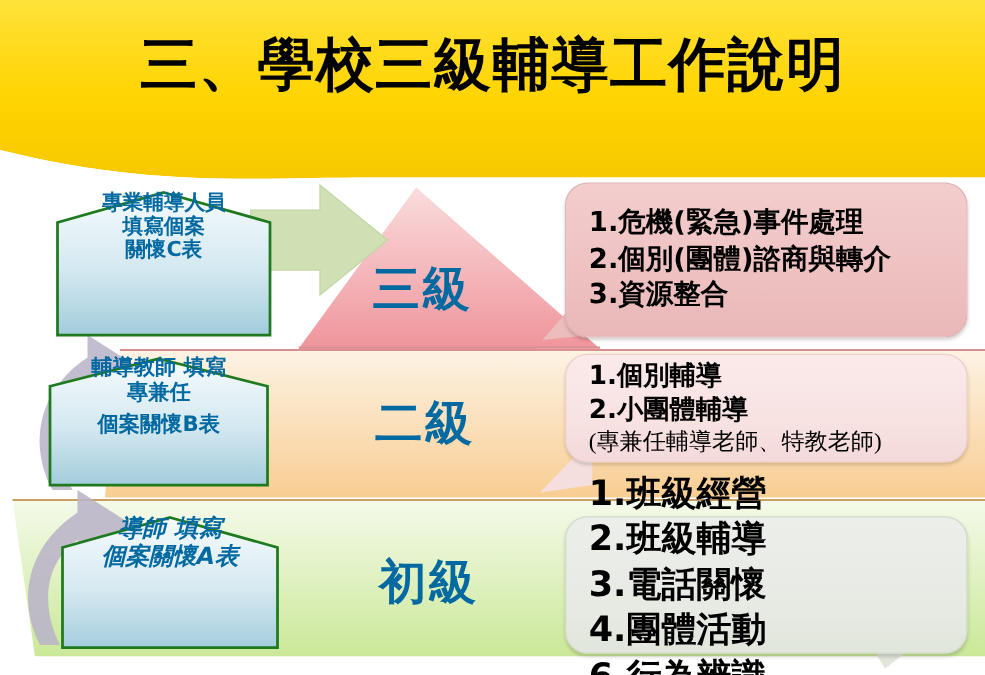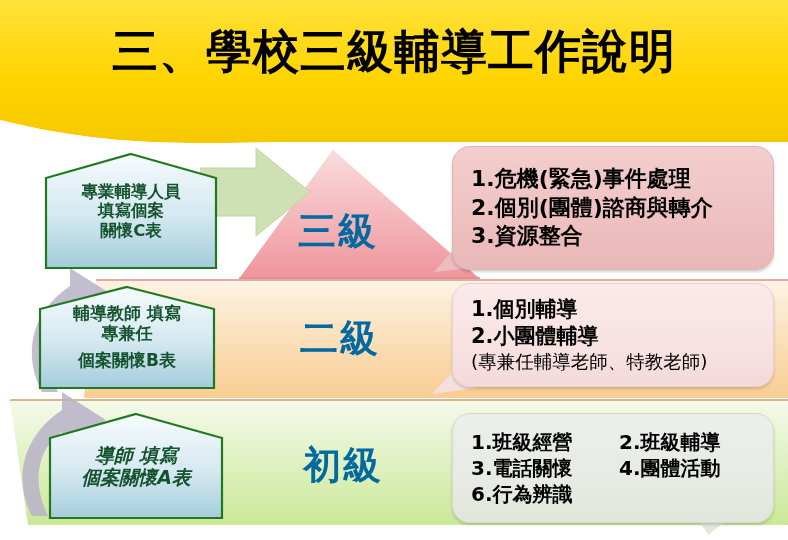--- a/index.html
+++ b/index.html
@@ -65,25 +65,24 @@
   }
   #tier3-label { left: 298px; top: 206px; }
   #tier2-label { left: 300px; top: 313px; }
   #tier1-label { left: 303px; top: 440px; }
 
   
   .hexbox {
     position: absolute;
     box-sizing: border-box;
     text-align: center;
-    color: #14532d;
+    color: #0369a1;
     font-weight: bold;
     display: flex;
     flex-direction: column;
-    justify-content: center;
     align-items: center;
   }
   .hexbox .hx-svg {
     position: absolute;
     left: 0;
     top: 0;
   }
   .hexbox .hx-text {
     position: relative;
     z-index: 2;
@@ -114,51 +113,53 @@
     padding: 6px 4px 6px 18px;
   }
   .callout .co-line {
     display: block;
     white-space: nowrap;
     font-weight: bold;
     line-height: 1.30;
   }
   .callout .co-sub {
     font-weight: normal;
+    font-family: Liberation Serif, serif;
   }
 
   #co-3 {
     left: 452px; top: 146px; width: 322px; height: 124px;
     background: linear-gradient(180deg, #f3cdcd 0%, #efc2c2 55%, #e9b7b7 100%);
     border: 1px solid #e0b3b3;
     box-shadow: 0 2px 3px rgba(0,0,0,0.18);
   }
   #co-3 .co-line { font-size: 22px; }
 
   #co-2 {
-    left: 452px; top: 283px; width: 322px; height: 104px;
+    left: 452px; top: 283px; width: 322px; height: 87px;
     background: linear-gradient(180deg, #fbeaea 0%, #f8e2e2 60%, #f4dada 100%);
     border: 1px solid #eecfcf;
     box-shadow: 0 2px 3px rgba(0,0,0,0.16);
   }
   #co-2 .co-line { font-size: 21px; }
   #co-2 .co-sub { font-size: 18.5px; }
 
   #co-1 {
     left: 452px; top: 413px; width: 322px; height: 110px;
     background: linear-gradient(180deg, #eceeea 0%, #e7ebe4 60%, #e1e6dc 100%);
     border: 1px solid #d3d9cd;
     box-shadow: 0 2px 3px rgba(0,0,0,0.16);
   }
   #co-1 .co-row {
     display: flex;
     white-space: nowrap;
     font-weight: bold;
-    font-size: 20px;
+    font-size: 28px;
     line-height: 1.30;
+    flex-direction: column;
   }
   #co-1 .co-col-a { width: 148px; }
   #co-1 .co-col-b { width: 150px; }
 
   .tail { position: absolute; }
 </style>
 </head>
 <body>
 
 <div id="stage">

